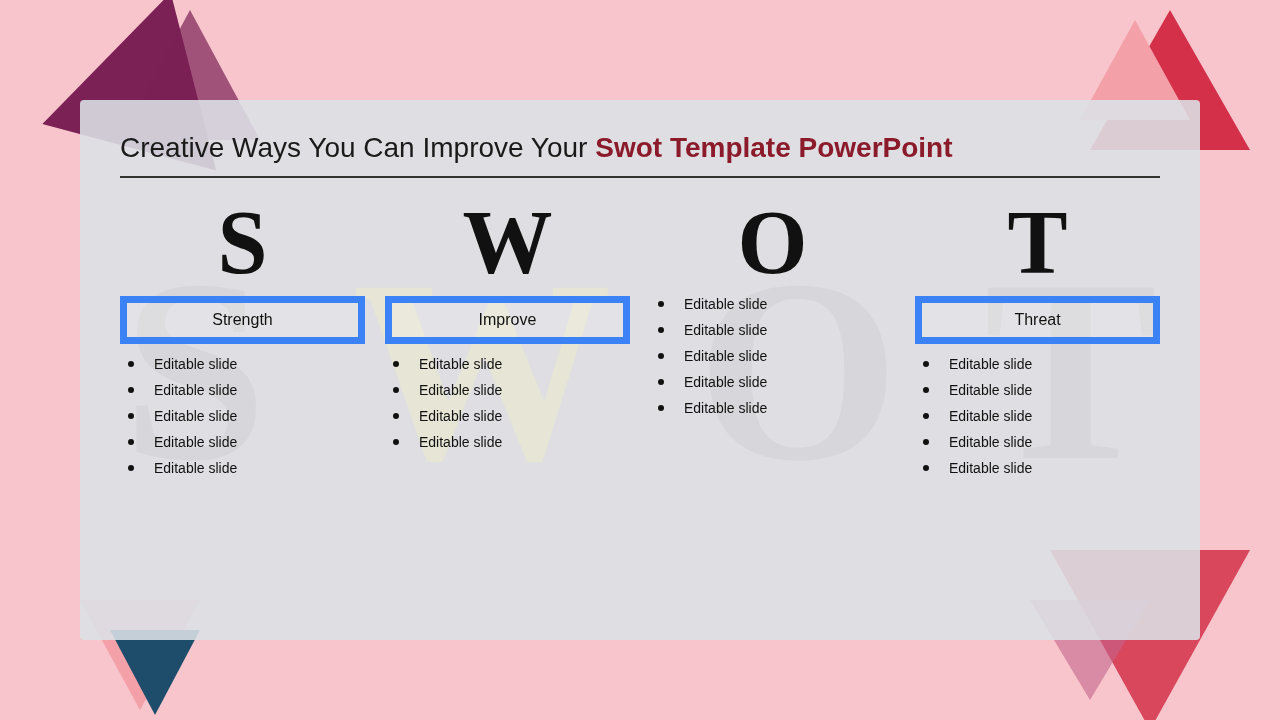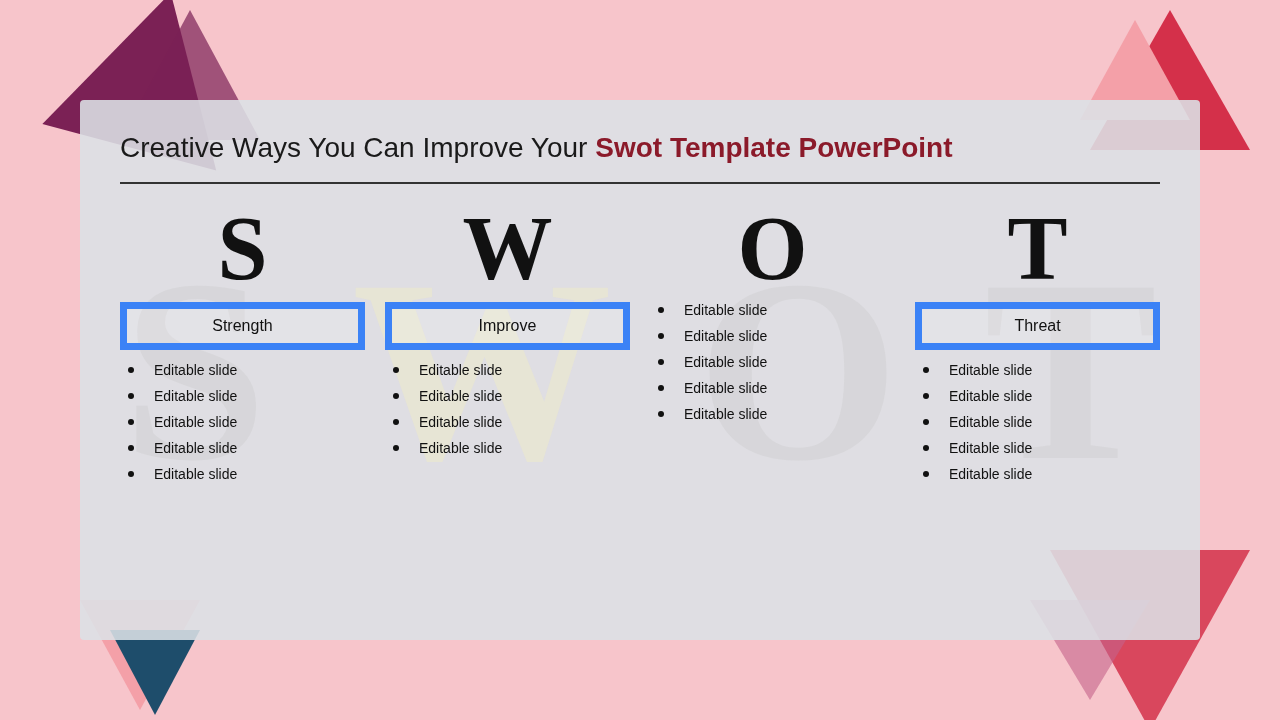--- a/index.html
+++ b/index.html
@@ -142,21 +142,21 @@
     .card-bg-letter.cream {
       color: rgba(240, 235, 200, 0.5);
     }
 
     
     .title-area {
       position: relative;
       z-index: 1;
       margin-bottom: 20px;
       border-bottom: 2px solid #333;
-      padding-bottom: 16px;
+      padding-bottom: 10px;
     }
 
     .title-text {
       font-size: 28px;
       font-weight: normal;
       font-family: Arial, sans-serif;
       color: #1a1a1a;
       line-height: 1.3;
     }
 

